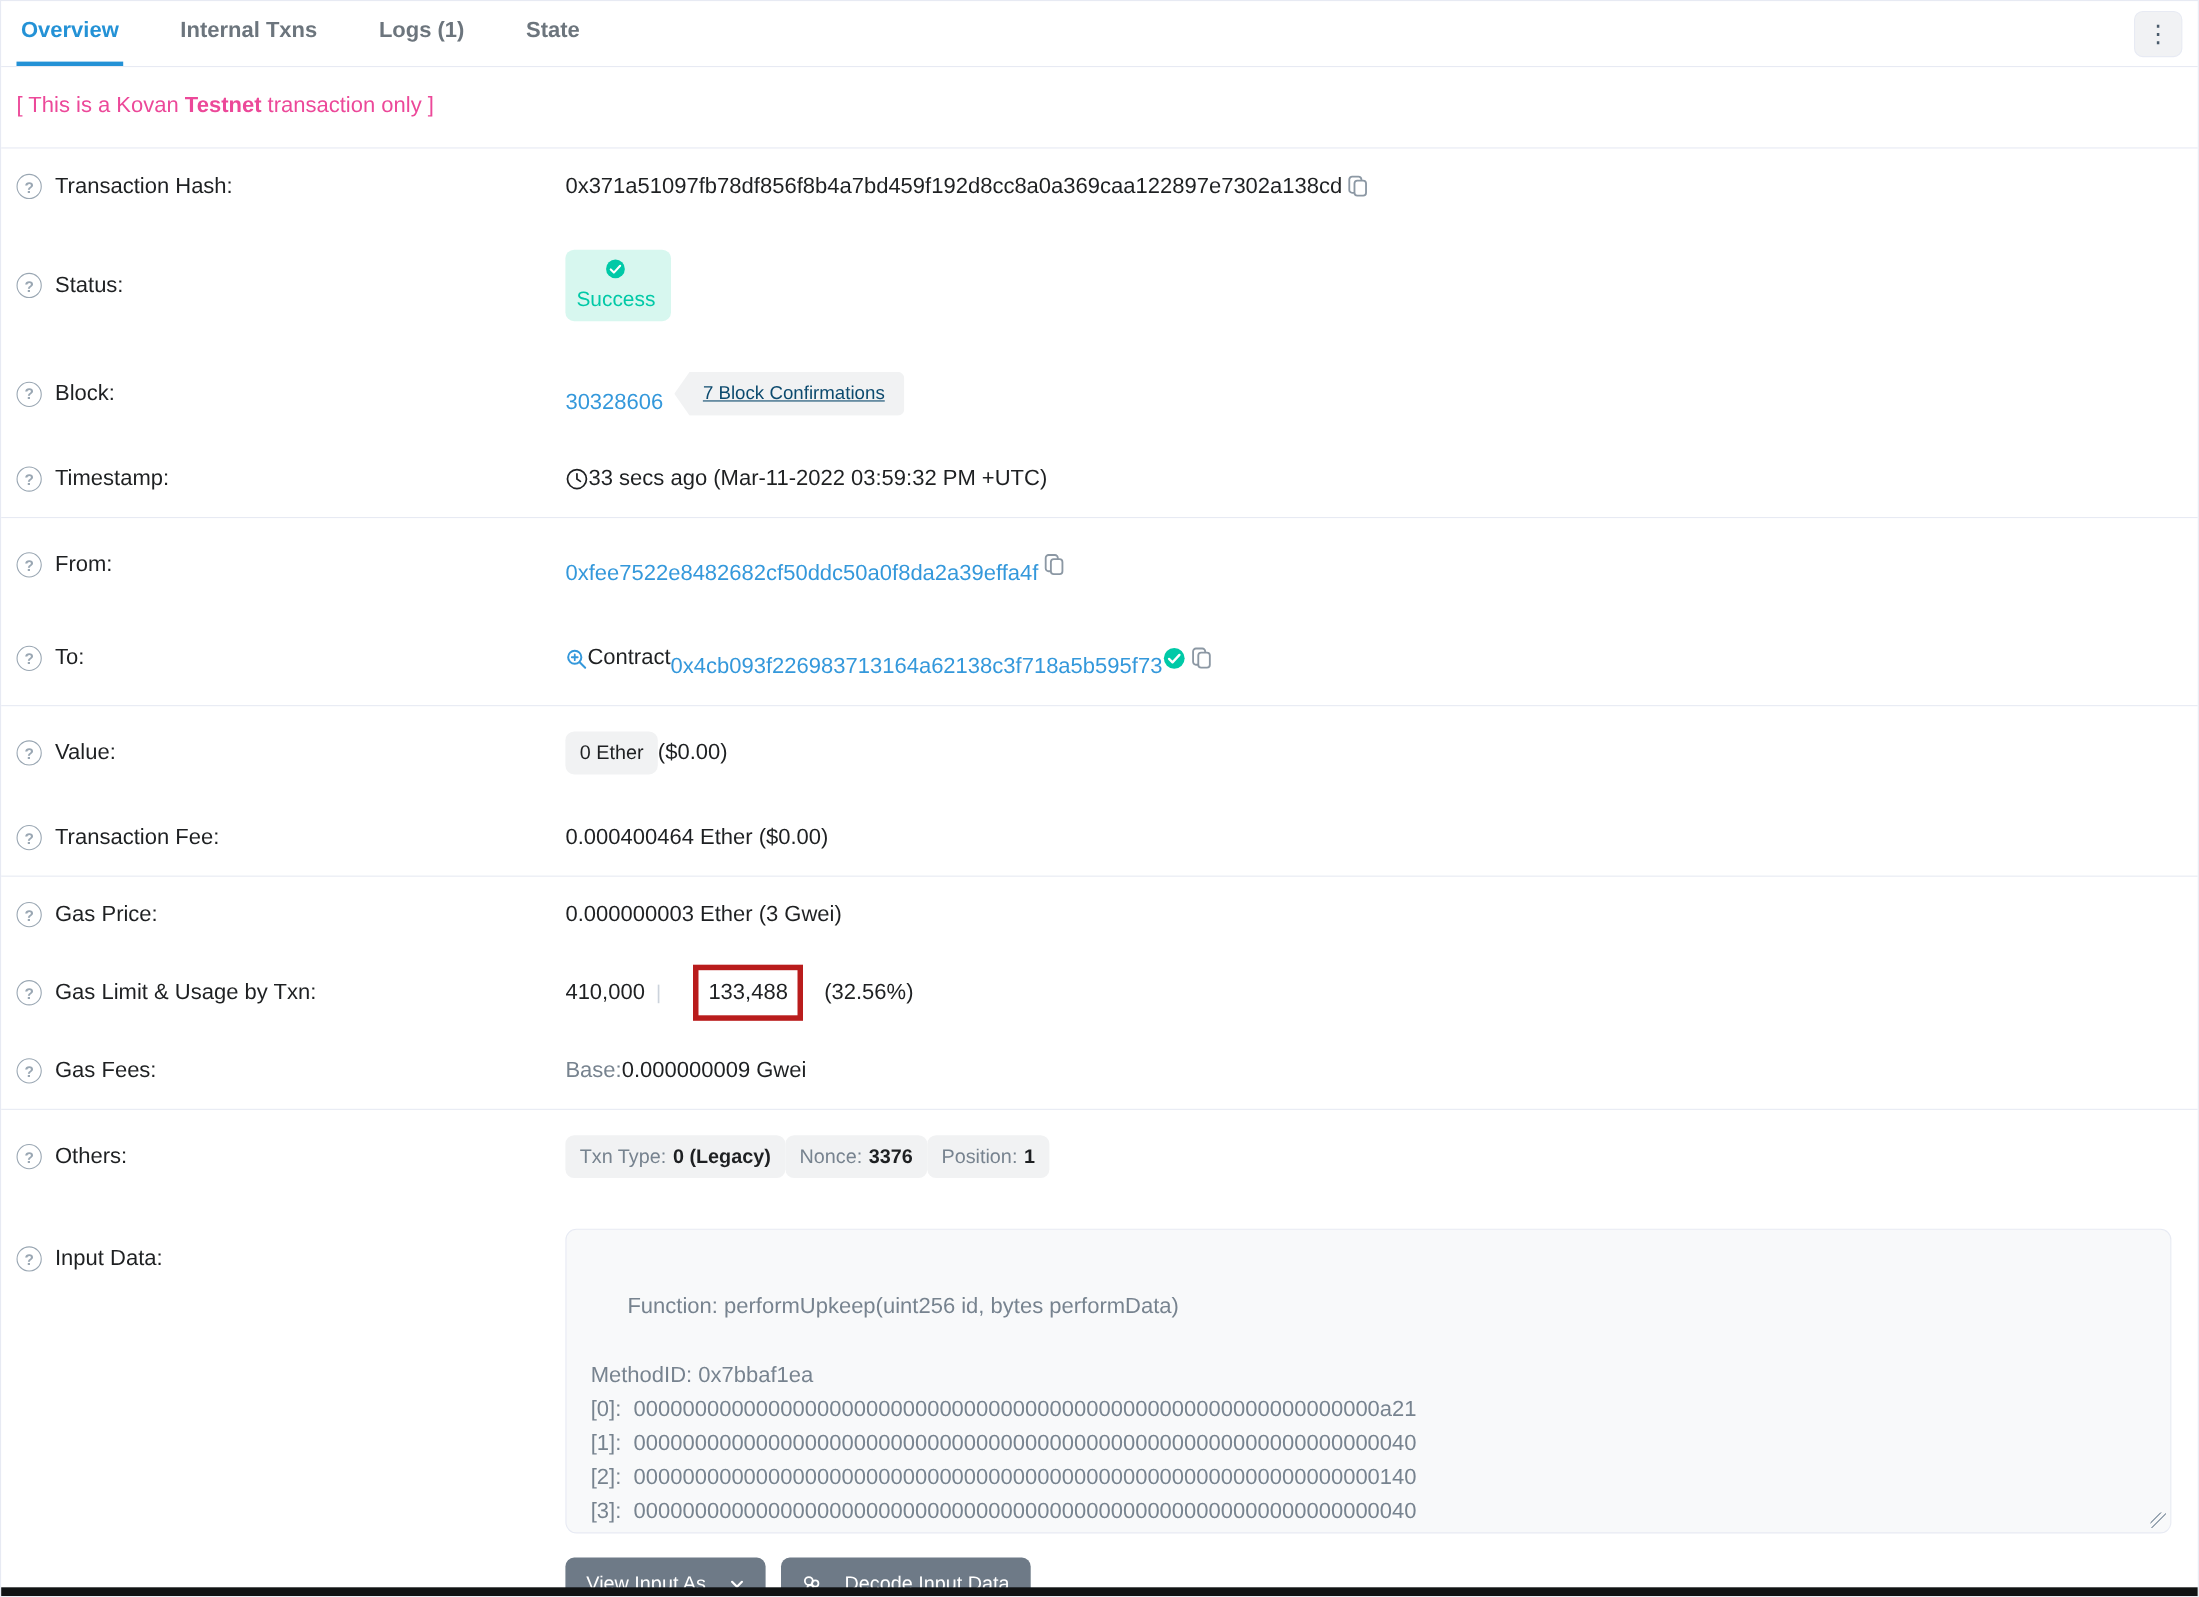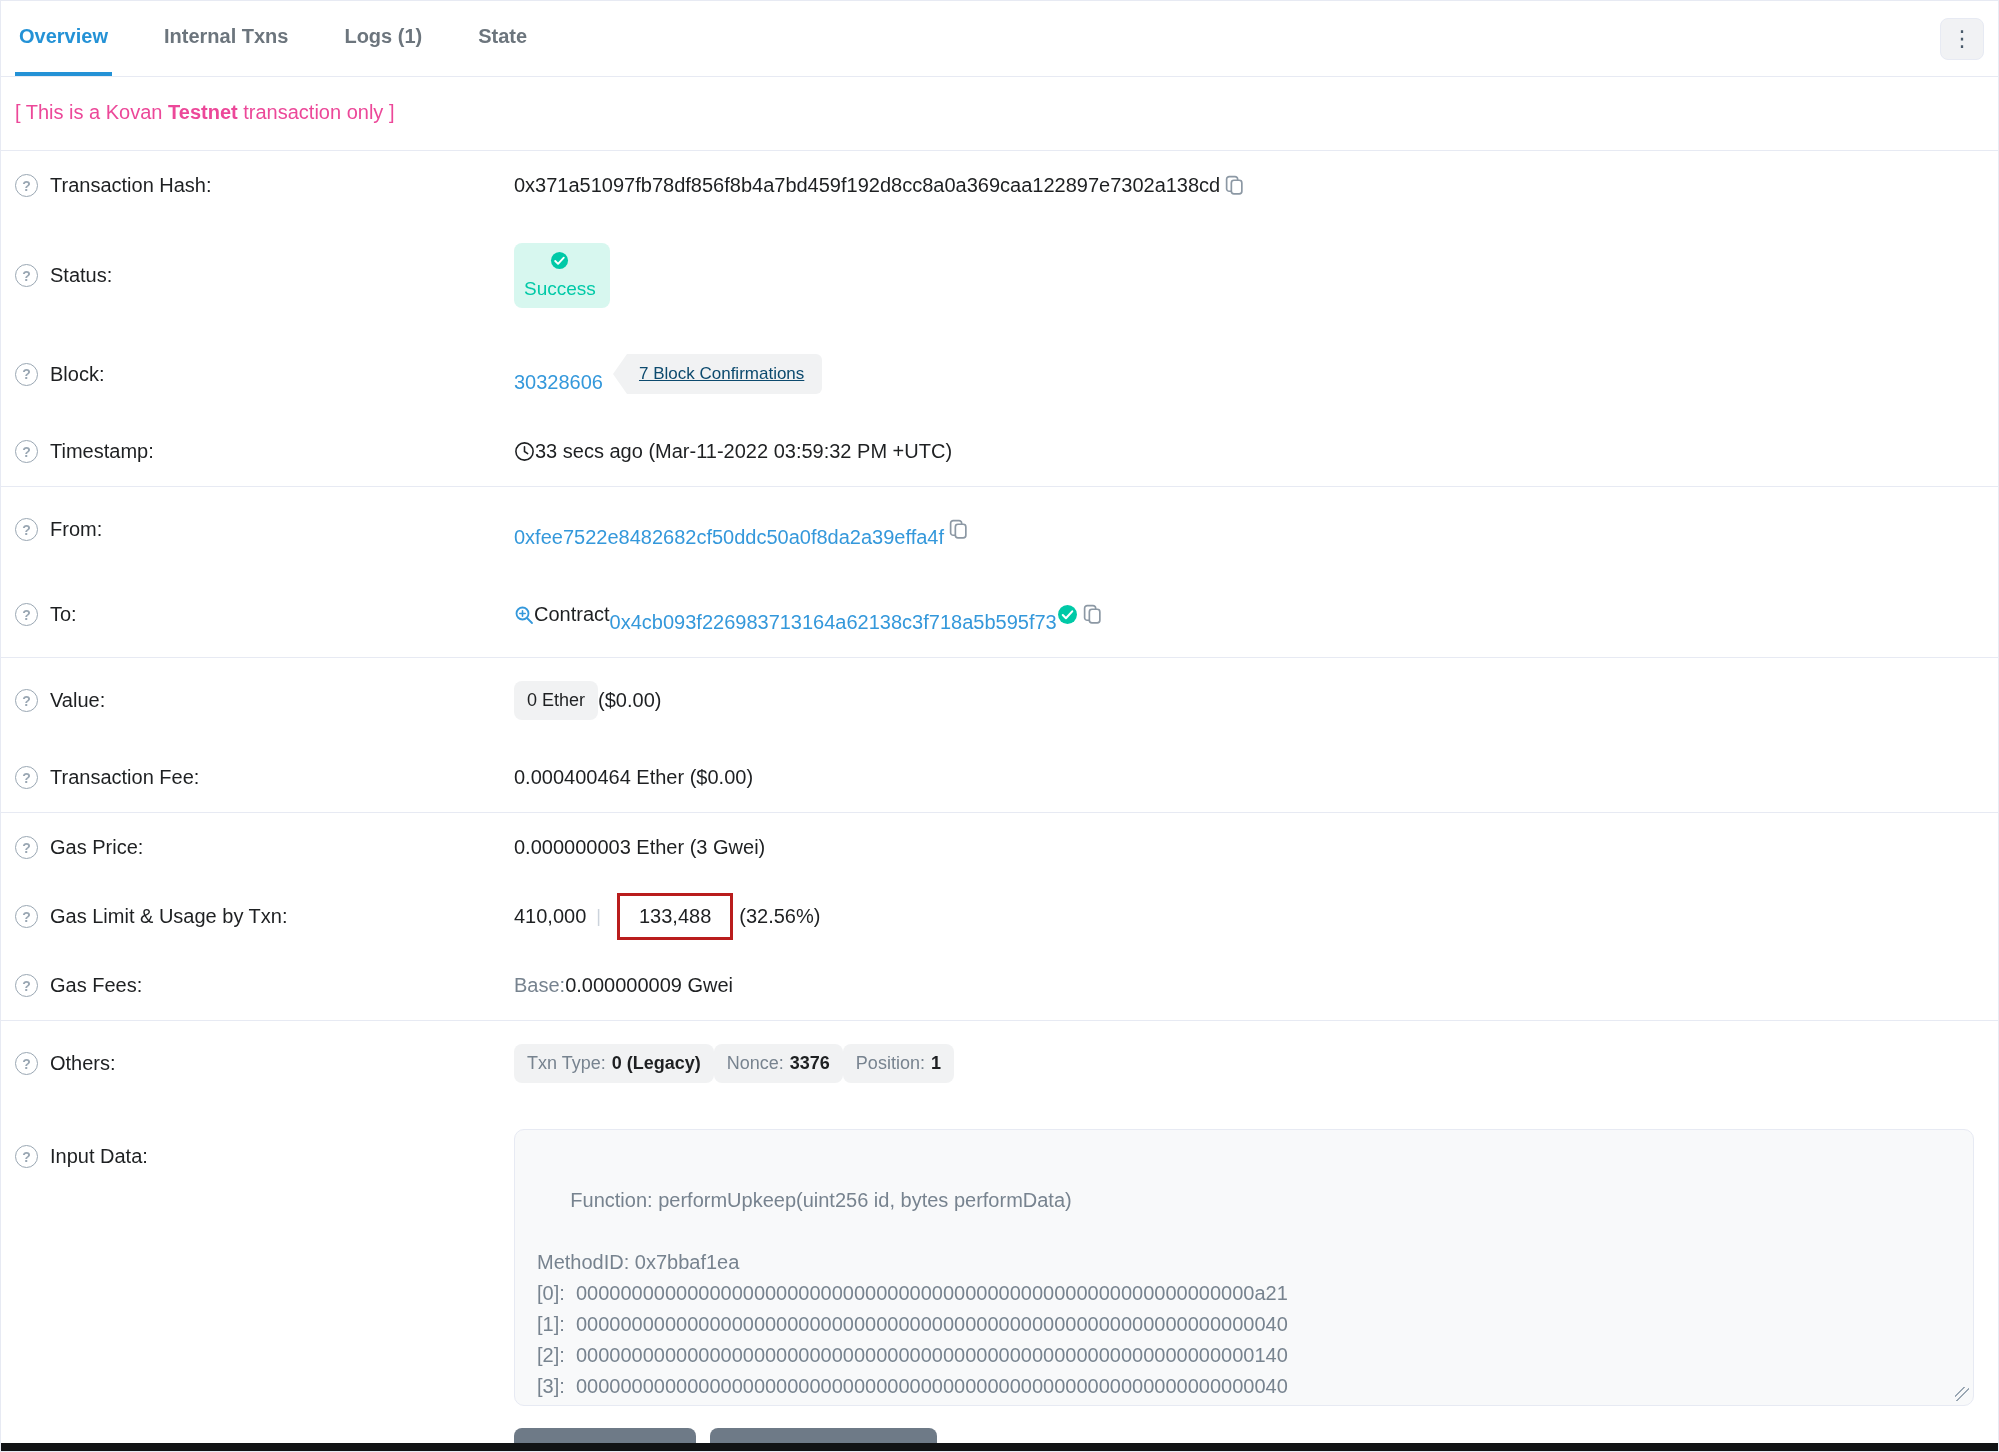--- a/index.html
+++ b/index.html
@@ -7,21 +7,21 @@
   body {
     width: 1999px; height: 1452px;
     font-family: "Liberation Sans", sans-serif;
     font-size: 20px; color: #1e2022;
     position: relative; overflow: hidden;
     border: 1px solid #e7eaf3;
   }
   
   .tabbar {
     display: flex; align-items: stretch;
-    height: 76px; border-bottom: 1px solid #e7eaf3;
+    height: 60px; border-bottom: 1px solid #e7eaf3;
     padding: 0 14px;
   }
   .tab {
     display: flex; align-items: center;
     margin-right: 48px; cursor: pointer;
     font-weight: 700; color: #6c757d;
     border-bottom: 4px solid transparent; padding: 0 4px;
   }
   .tab.active { color: #2492d6; border-bottom-color: #2492d6; }
   .kebab-btn {
@@ -67,21 +67,21 @@
   
   .pill {
     background: #f1f2f3; border-radius: 8px;
     padding: 9px 13px; font-size: 18px; display: inline-flex; gap: 6px; align-items: center;
   }
   .pill .muted { color: #77838f; }
   .pill .strong { color: #1e2022; font-weight: 600; }
   .muted-label { color: #77838f; }
   .sep-pipe { color: #ccd3dc; padding: 0 10px; font-size: 18px; }
   .red-box {
-    border: 3px solid #b91c1c; padding: 9px 19px; margin: -12px 6px; display: inline-block;
+    border: 5px solid #b91c1c; padding: 9px 9px; margin: -12px 19px; display: inline-block;
   }
   
   .inputdata-box {
     flex: 1; height: 277px; overflow: hidden; position: relative;
     background: #f8f9fa; border: 1px solid #e7eaf3; border-radius: 10px;
     padding: 24px 22px;
     font-family: Liberation Sans, sans-serif;
     font-size: 20px; line-height: 31px; color: #77838f;
     white-space: pre-wrap; word-break: break-all;
   }

